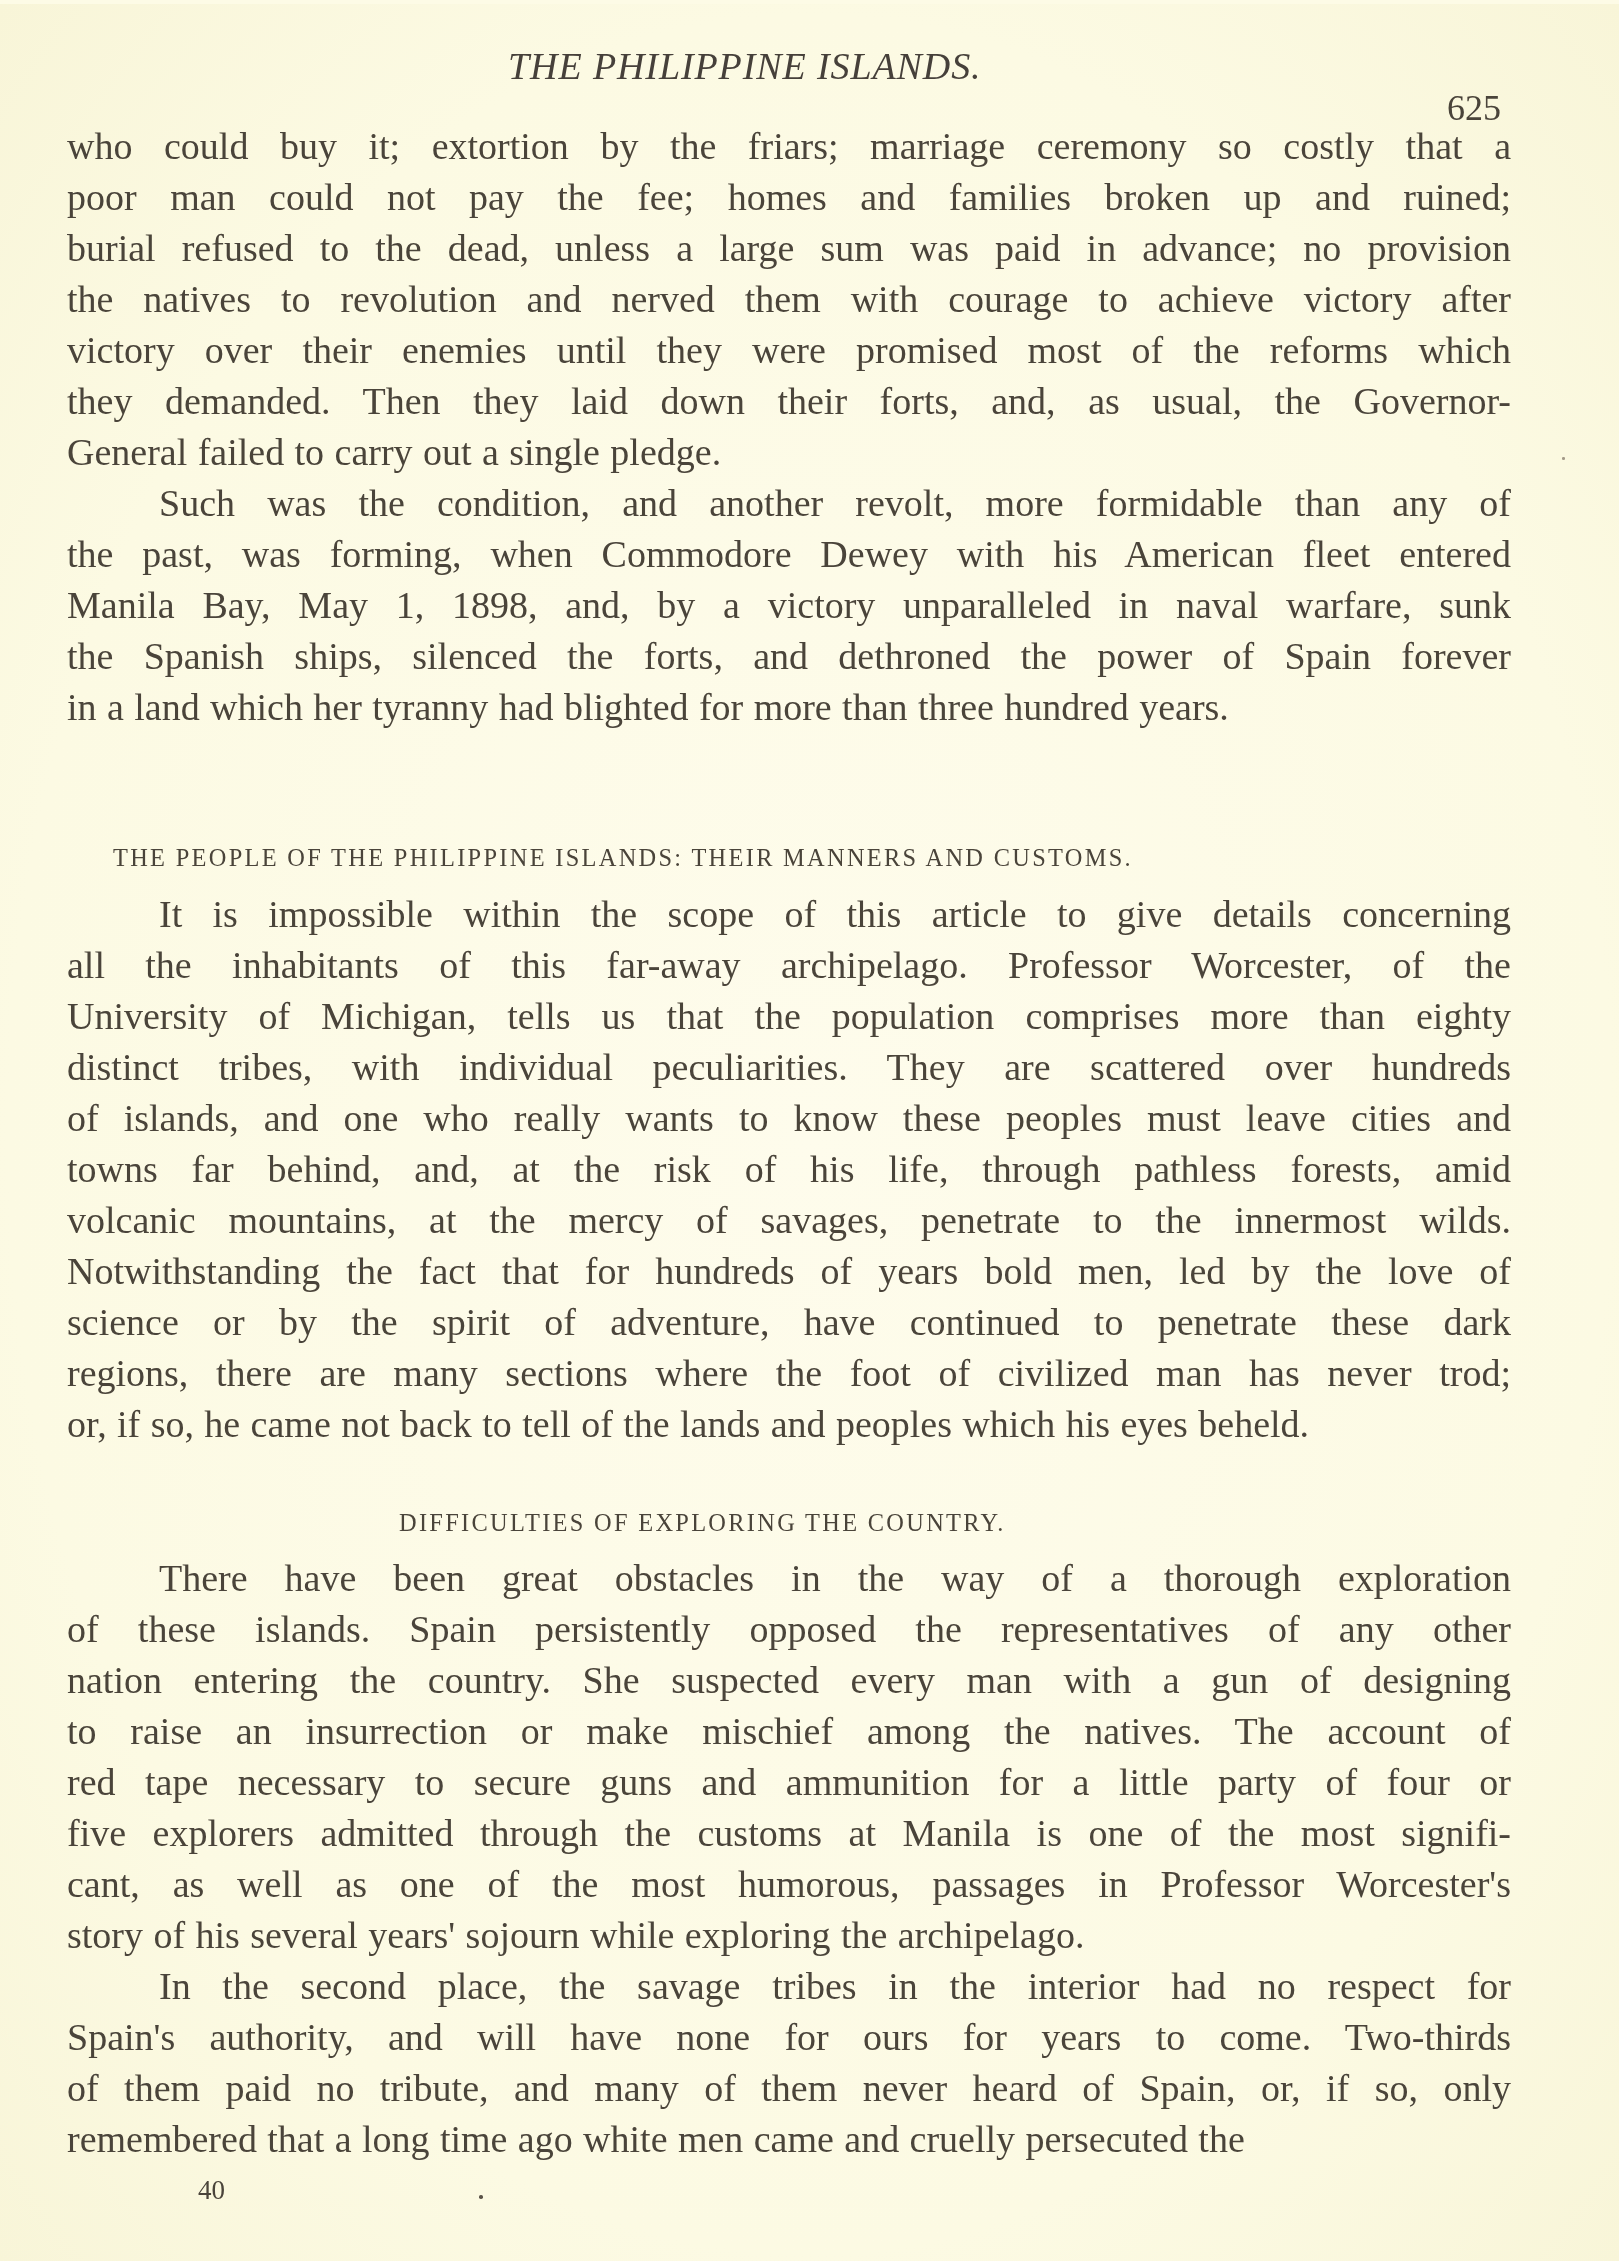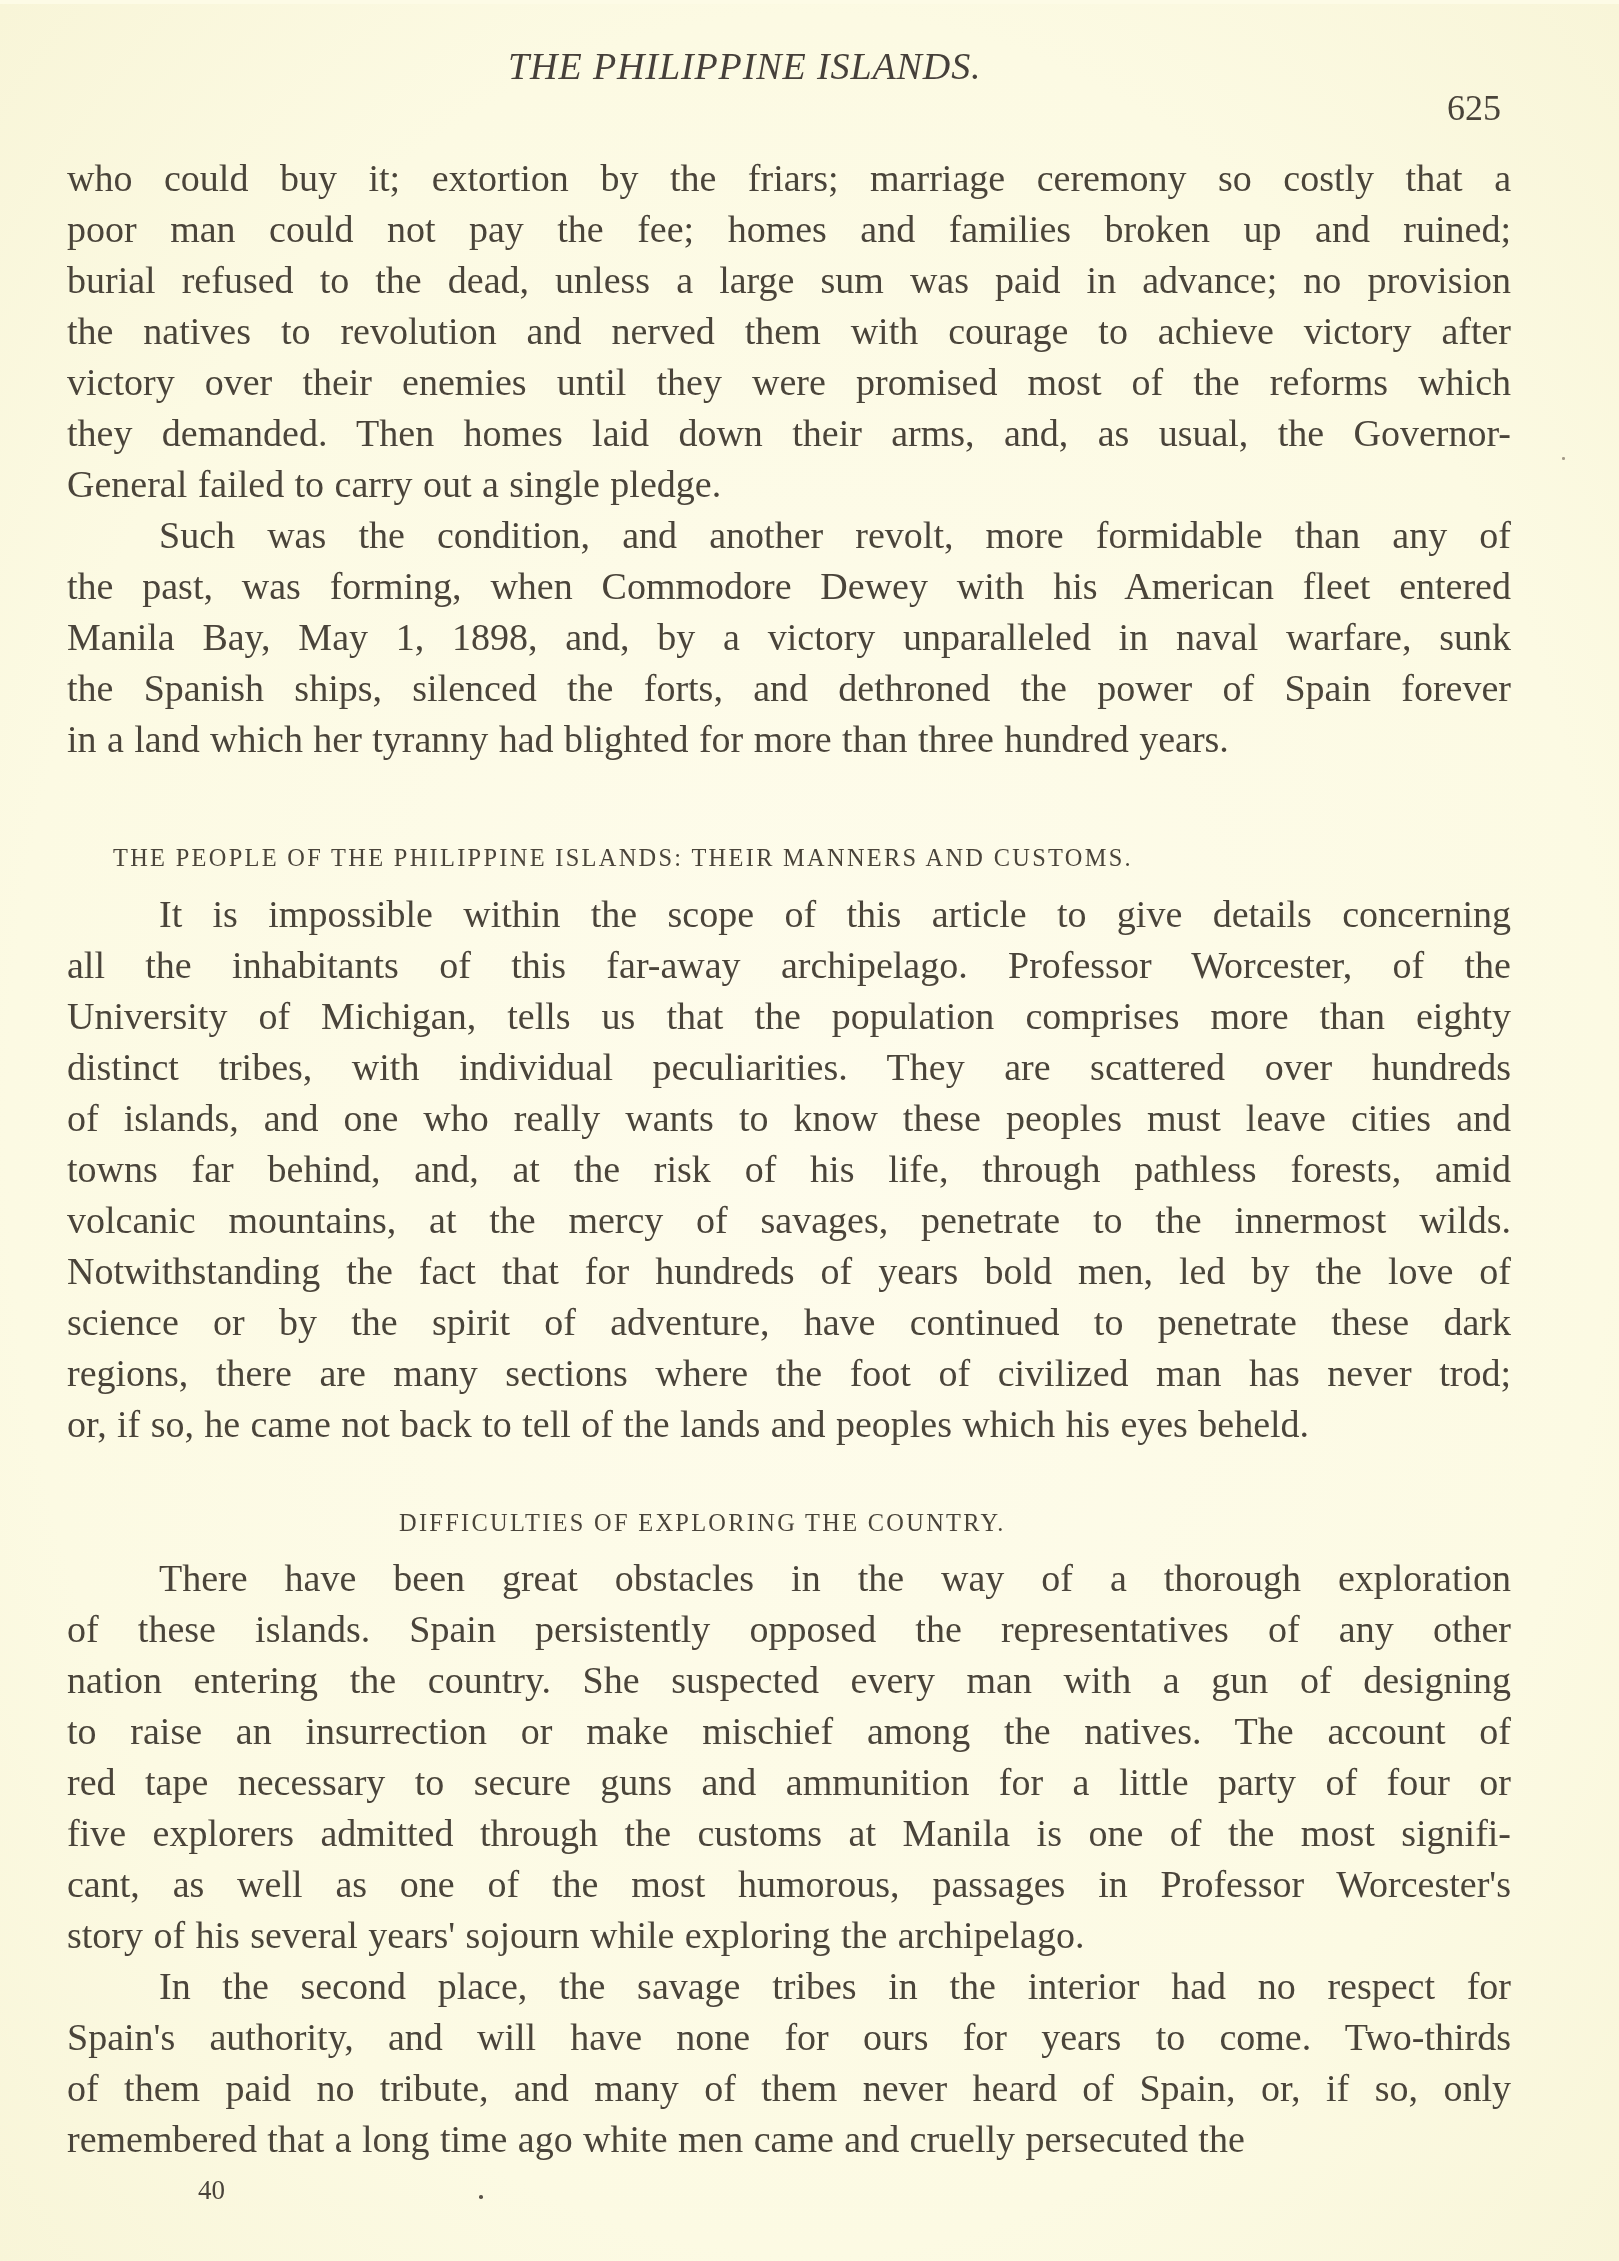--- a/index.html
+++ b/index.html
@@ -103,28 +103,28 @@
 </head>
 <body>
 
 <div class="page">
 
   <div class="running-head">
     <span class="running-title">THE PHILIPPINE ISLANDS.</span>
     <span class="page-number">625</span>
   </div>
 
-  <div class="text-block" style="top:117px;margin-top:32px;">
+  <div class="text-block" style="top:117px;">
     <p class="para">
         <span class="ln">who could buy it; extortion by the friars; marriage ceremony so costly that a</span>
         <span class="ln">poor man could not pay the fee; homes and families broken up and ruined;</span>
         <span class="ln">burial refused to the dead, unless a large sum was paid in advance; no provision</span>
         <span class="ln">the natives to revolution and nerved them with courage to achieve victory after</span>
         <span class="ln">victory over their enemies until they were promised most of the reforms which</span>
-        <span class="ln">they demanded. Then homes laid down their arms, and, as usual, the Governor-</span>
+        <span class="ln">they demanded. Then they laid down their forts, and, as usual, the Governor-</span>
         <span class="ln last">General failed to carry out a single pledge.</span>
       </p>
     <p class="para">
         <span class="ln indent">Such was the condition, and another revolt, more formidable than any of</span>
         <span class="ln">the past, was forming, when Commodore Dewey with his American fleet entered</span>
         <span class="ln">Manila Bay, May 1, 1898, and, by a victory unparalleled in naval warfare, sunk</span>
         <span class="ln">the Spanish ships, silenced the forts, and dethroned the power of Spain forever</span>
         <span class="ln last">in a land which her tyranny had blighted for more than three hundred years.</span>
       </p>
   </div>

